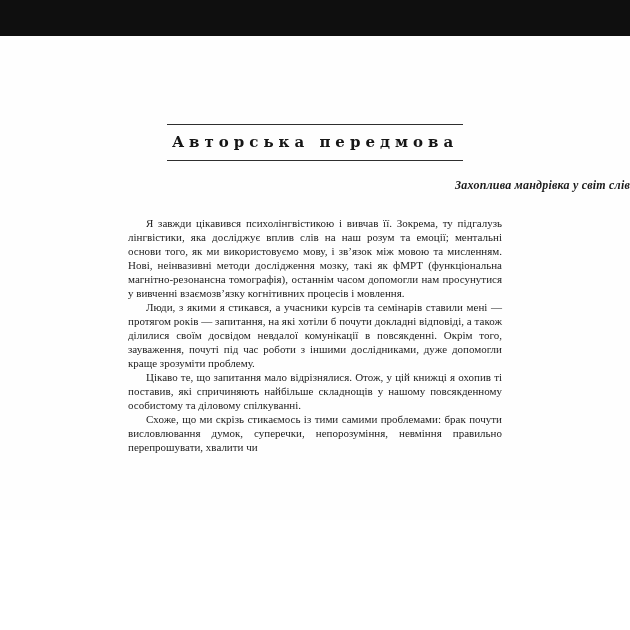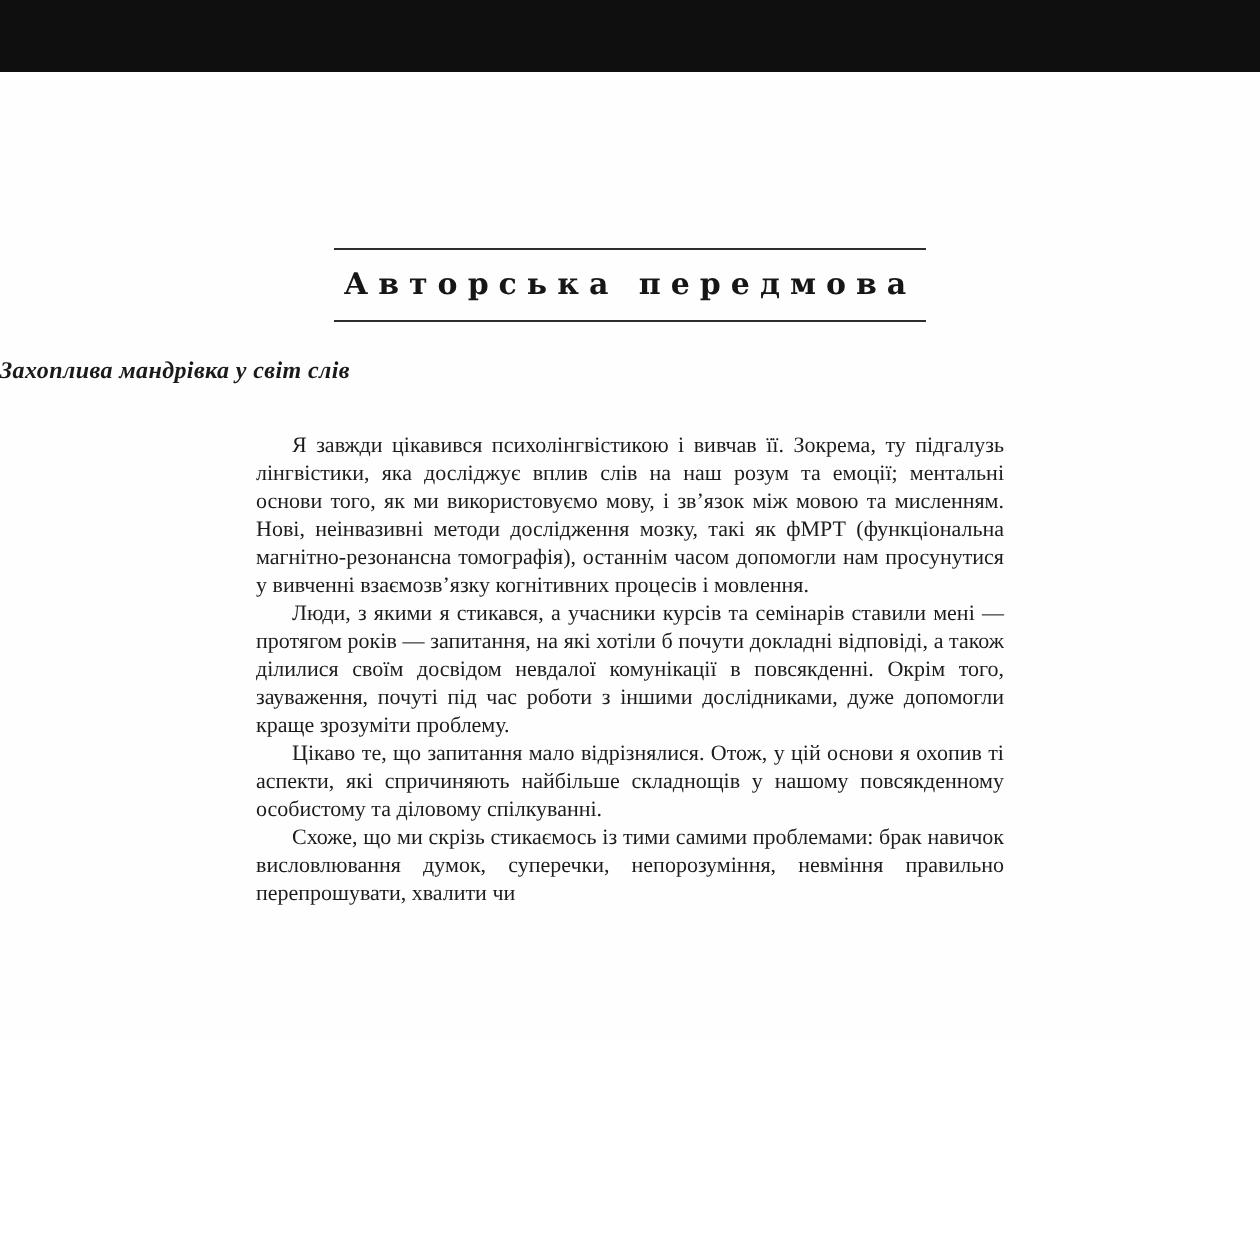--- a/index.html
+++ b/index.html
@@ -44,21 +44,21 @@
     margin: 0;
     font-family: "DejaVu Serif", "Liberation Serif", serif;
     font-size: 15px;
     font-weight: 600;
     letter-spacing: 5px;
     color: #161616;
     white-space: nowrap;
   }
   .subtitle {
     margin: 17px 0 0;
-    text-align: left;
+    text-align: right;
     font-size: 12px;
     font-weight: bold;
     font-style: italic;
     color: #1a1a1a;
     letter-spacing: 0.2px;
   }
   .body-text {
     width: 374px;
     margin: 23px auto 0;
     text-align: justify;
@@ -77,17 +77,17 @@
 <div class="screen">
   <div class="top-bar"></div>
   <div class="page">
     <div class="title-block">
       <h1 class="title">Авторська передмова</h1>
     </div>
     <h2 class="subtitle">Захоплива мандрівка у світ слів</h2>
     <div class="body-text">
       <p>Я завжди цікавився психолінгвістикою і вивчав її. Зокрема, ту підгалузь лінгвістики, яка досліджує вплив слів на наш розум та емоції; ментальні основи того, як ми використовуємо мову, і зв’язок між мовою та мисленням. Нові, неінвазивні методи дослідження мозку, такі як фМРТ (функціональна магнітно-резонансна томографія), останнім часом допомогли нам просунутися у вивченні взаємозв’язку когнітивних процесів і мовлення.</p>
       <p>Люди, з якими я стикався, а учасники курсів та семінарів ставили мені — протягом років — запитання, на які хотіли б почути докладні відповіді, а також ділилися своїм досвідом невдалої комунікації в повсякденні. Окрім того, зауваження, почуті під час роботи з іншими дослідниками, дуже допомогли краще зрозуміти проблему.</p>
-      <p>Цікаво те, що запитання мало відрізнялися. Отож, у цій основи я охопив ті аспекти, які спричиняють найбільше складнощів у нашому повсякденному особистому та діловому спілкуванні.</p>
-      <p>Схоже, що ми скрізь стикаємось із тими самими проблемами: брак навичок висловлювання думок, суперечки, непорозуміння, невміння правильно перепрошувати, хвалити чи</p>
+      <p>Цікаво те, що запитання мало відрізнялися. Отож, у цій книжці я охопив ті поставив, які спричиняють найбільше складнощів у нашому повсякденному особистому та діловому спілкуванні.</p>
+      <p>Схоже, що ми скрізь стикаємось із тими самими проблемами: брак почути висловлювання думок, суперечки, непорозуміння, невміння правильно перепрошувати, хвалити чи</p>
     </div>
   </div>
 </div>
 
 </body></html>

